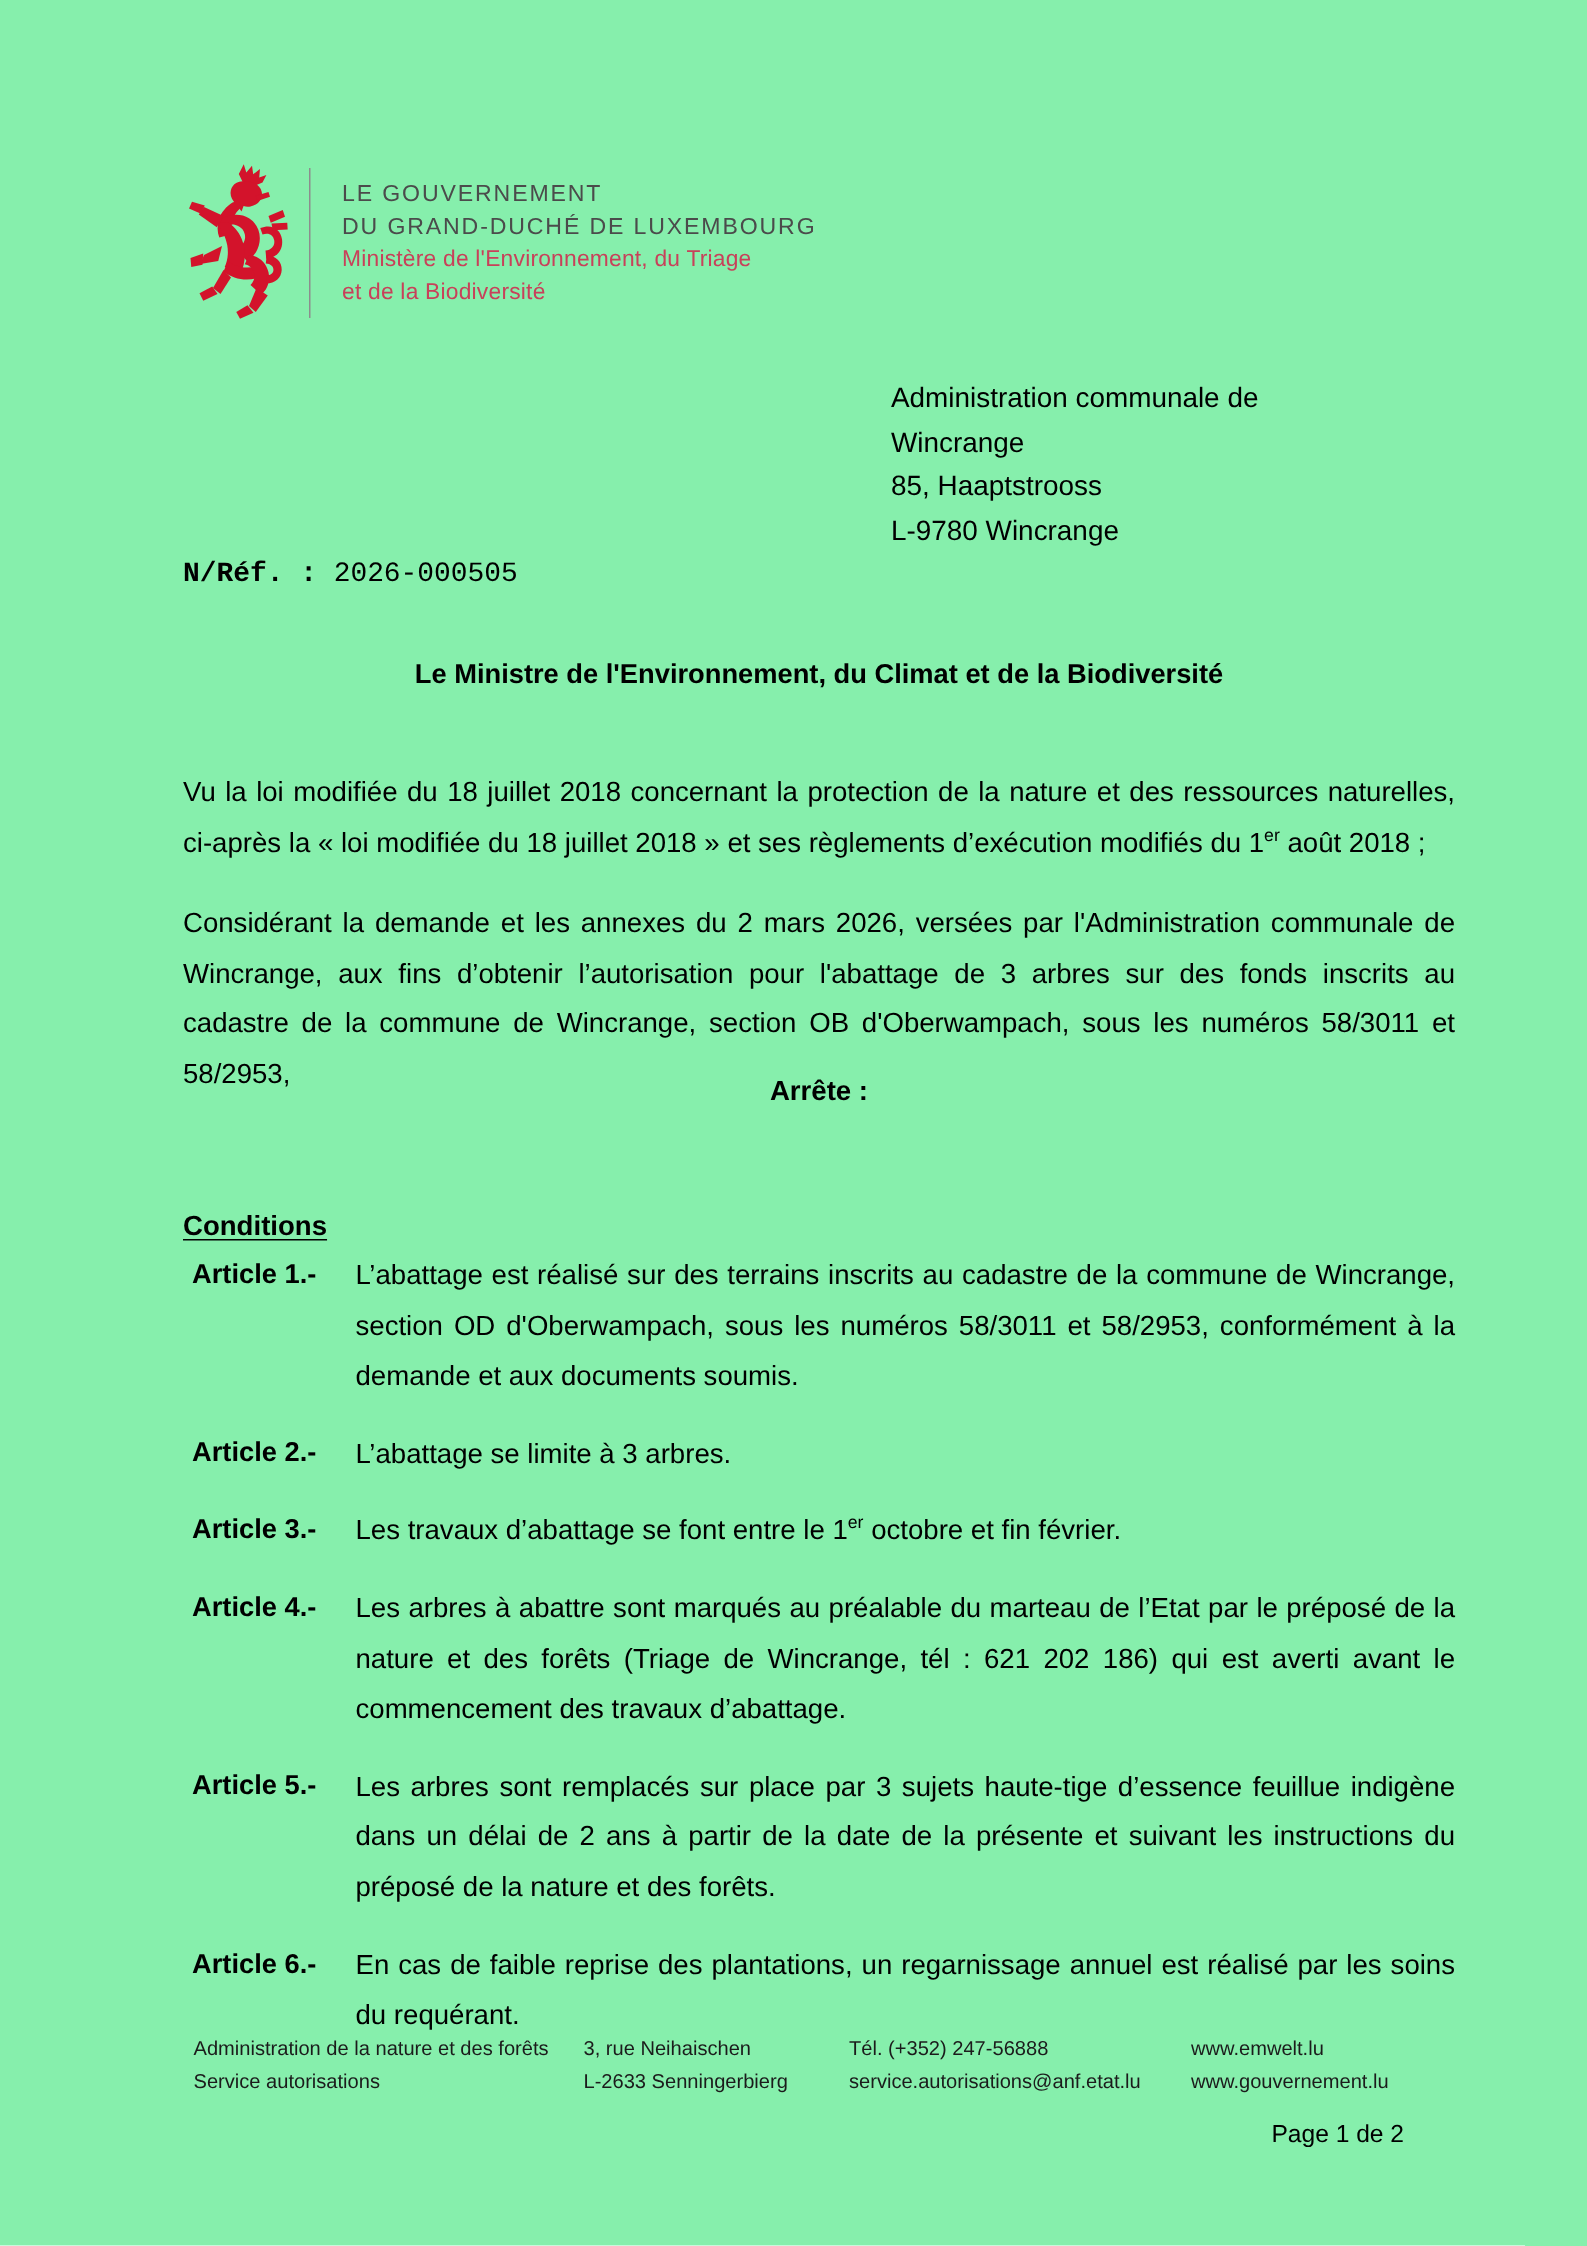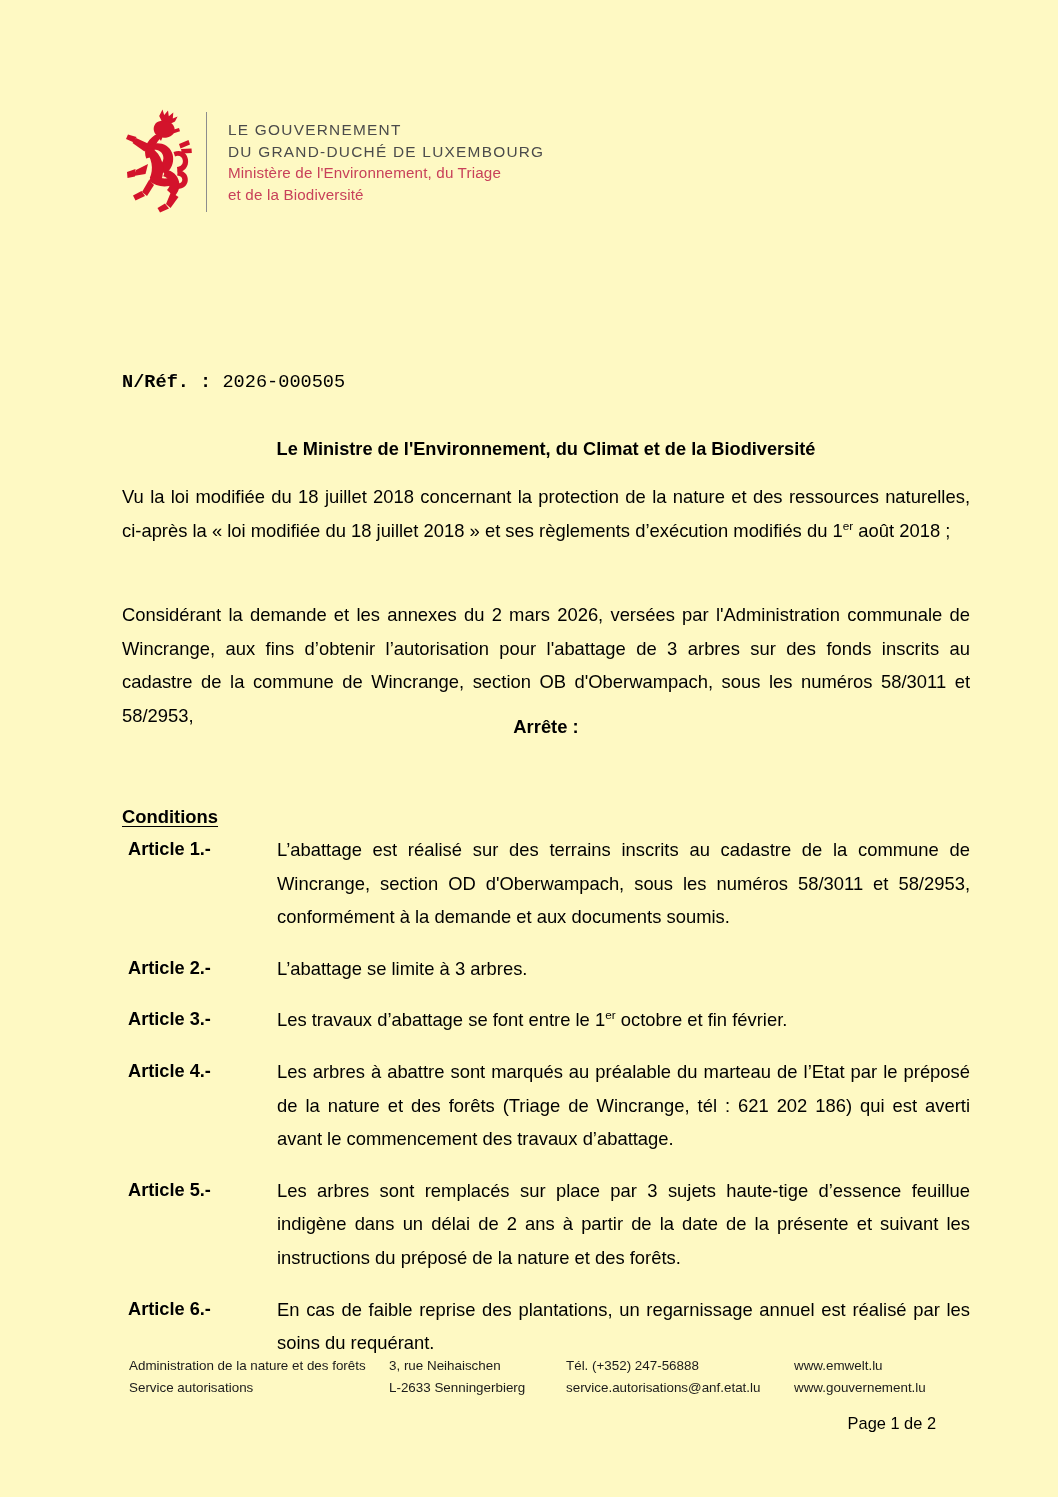--- a/index.html
+++ b/index.html
@@ -9,21 +9,21 @@
     background: #ffffff;
   }
   body {
     font-family: "Liberation Sans", sans-serif;
     color: #000000;
   }
   .page {
     position: relative;
     width: 1058px;
     height: 1497px;
-    background: #fef9c3;
+    background: #86efac;
     overflow: hidden;
     box-sizing: border-box;
   }
 
   
   .letterhead {
     position: absolute;
     left: 122px;
     top: 104px;
     display: flex;
@@ -99,21 +99,21 @@
 
   
   .para {
     position: absolute;
     left: 122px;
     width: 848px;
     font-size: 18.4px;
     line-height: 33.6px;
     text-align: justify;
   }
-  .para.p1 { top: 480px; }
+  .para.p1 { top: 511px; }
   .para.p2 { top: 598px; }
 
   sup {
     font-size: 0.64em;
     vertical-align: super;
     line-height: 0;
   }
 
   .arrete {
     position: absolute;
@@ -140,21 +140,20 @@
   .articles {
     position: absolute;
     left: 122px;
     top: 833px;
     width: 848px;
   }
   .article {
     display: flex;
     align-items: flex-start;
     margin-bottom: 18px;
-    gap: 40px;
   }
   .article-label {
     flex: 0 0 115px;
     font-size: 18.2px;
     font-weight: bold;
     line-height: 33.6px;
     padding-left: 6px;
     box-sizing: border-box;
     white-space: nowrap;
   }
@@ -241,20 +240,26 @@
     </span>
     <span class="lh-divider"></span>
     <div class="lh-text">
       <div class="lh-gov">LE GOUVERNEMENT</div>
       <div class="lh-gov">DU GRAND-DUCHÉ DE LUXEMBOURG</div>
       <div class="lh-min">Ministère de l'Environnement, du Triage</div>
       <div class="lh-min">et de la Biodiversité</div>
     </div>
   </div>
 
+  <div class="address">
+    <div>Administration communale de</div>
+    <div>Wincrange</div>
+    <div>85, Haaptstrooss</div>
+    <div>L-9780 Wincrange</div>
+  </div>
 
   <div class="ref">
     <b>N/Réf. :</b>
     <span>2026-000505</span>
   </div>
 
   <div class="doc-title">Le Ministre de l'Environnement, du Climat et de la Biodiversité</div>
 
   <div class="para p1"><span>Vu la loi modifiée du 18 juillet 2018 concernant la protection de la nature et des ressources naturelles, ci-après la « loi modifiée du 18 juillet 2018 » et ses règlements d’exécution modifiés du 1</span><sup>er</sup><span> août 2018 ;</span></div>
 

